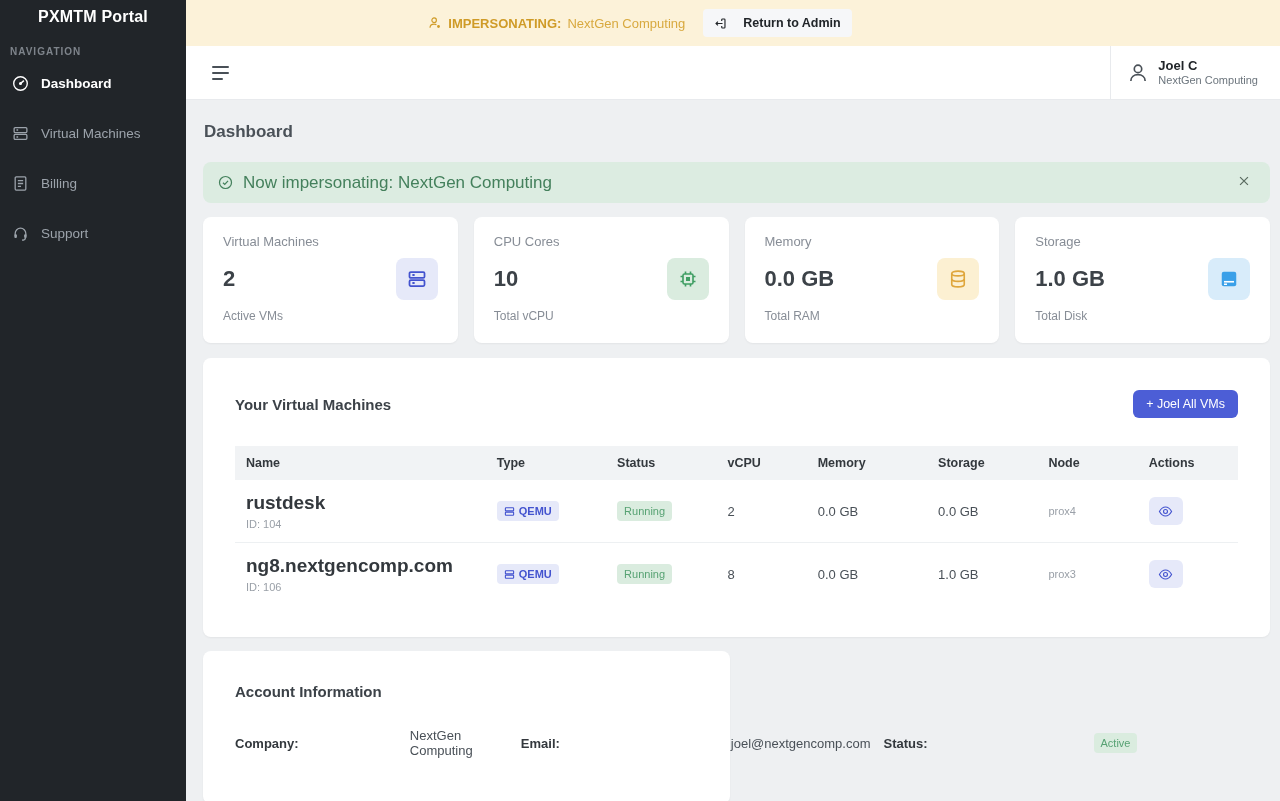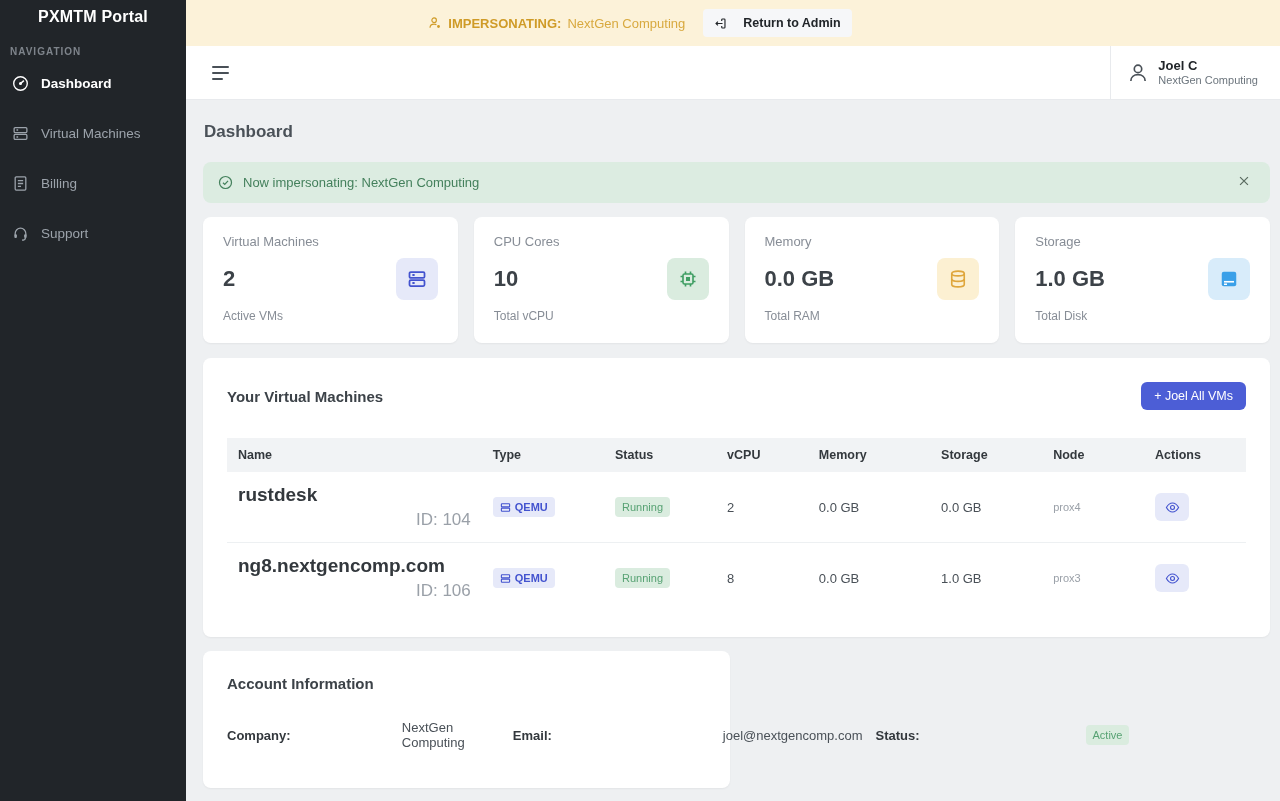--- a/index.html
+++ b/index.html
@@ -73,21 +73,21 @@
   .user-name { font-size:13px; font-weight:600; color:#212529; line-height:1.25; }
   .user-company { font-size:11px; color:#6c757d; line-height:1.25; }
 
   
   .content { flex:1; overflow:auto; padding:20px 10px 20px 17px; }
   .page-title { font-size:17px; font-weight:600; color:#4a5158; margin:2px 0 20px 1px; }
 
   .alert {
     background:var(--alert-bg,#dcece1); border-radius:8px;
     display:flex; align-items:center; gap:10px;
-    padding:10px 15px; color:var(--alert-text,#44805c); font-size:13px;
+    padding:10px 15px; color:var(--alert-text,#44805c); font-size:17px;
     margin-bottom:14px;
   }
   .alert svg { width:15px; height:15px; flex:none; }
   .alert-close {
     margin-left:auto; background:none; border:none; cursor:pointer;
     color:#5a6b60; font-size:16px; line-height:1; padding:2px 4px;
   }
   .alert-close svg { width:14px; height:14px; color:#5a6b60; }
 
   
@@ -108,37 +108,37 @@
   }
   .stat-tile svg { width:20px; height:20px; }
   .tile-indigo { background:var(--indigo-bg,#e6e9f9); color:var(--indigo,#4353cf); }
   .tile-green  { background:var(--green-bg,#daecdf);  color:var(--green,#3f9e63); }
   .tile-yellow { background:var(--yellow-bg,#fcf0d2); color:var(--yellow,#dfa63c); }
   .tile-blue   { background:var(--blue-bg,#d8ecfa);   color:var(--blue,#3aa0e8); }
 
   
   .panel {
     background:#fff; border-radius:8px; box-shadow:0 1px 2px rgba(0,0,0,.05);
-    padding:24px; margin-bottom:14px;
+    padding:32px; margin-bottom:14px;
   }
   .panel-head { display:flex; align-items:center; justify-content:space-between; }
   .panel-title { font-size:15px; font-weight:600; color:#3c4248; }
   .primary-btn {
     background:var(--accent,#4c5ed6); color:#fff; border:none; border-radius:6px;
     padding:7px 13px; font-size:12.5px; cursor:pointer; font-family:inherit;
   }
   table { width:100%; border-collapse:collapse; margin-top:28px; }
   thead th {
     background:#f1f3f5; text-align:left; font-size:12.5px; font-weight:bold;
     color:#33383d; padding:10px 11px;
   }
   tbody td { padding:12px 11px; border-bottom:1px solid #edf0f2; font-size:13px; color:#495057; vertical-align:middle; height:58px; }
   tbody tr:last-child td { border-bottom:none; }
   .vm-name { font-weight:600; color:#33383d; font-size:19px; margin-bottom:4px; }
-  .vm-id { color:#9aa0a8; font-size:17px;text-align:right; }
+  .vm-id { color:#9aa0a8; font-size:11px; }
   .badge {
     display:inline-flex; align-items:center; gap:4px;
     border-radius:4px; padding:4px 7px; font-size:11px; font-weight:600;
   }
   .badge-qemu { background:var(--indigo-bg,#e3e7fb); color:var(--indigo,#4353cf); }
   .badge-qemu svg { width:11px; height:11px; }
   .badge-green { background:var(--green-bg,#d9eee1); color:#57a273; font-weight:500; }
   .node-cell { color:#9aa0a8; font-size:11px; }
   .eye-btn {
     background:var(--indigo-bg,#e6e9f9); border:none; border-radius:6px;

